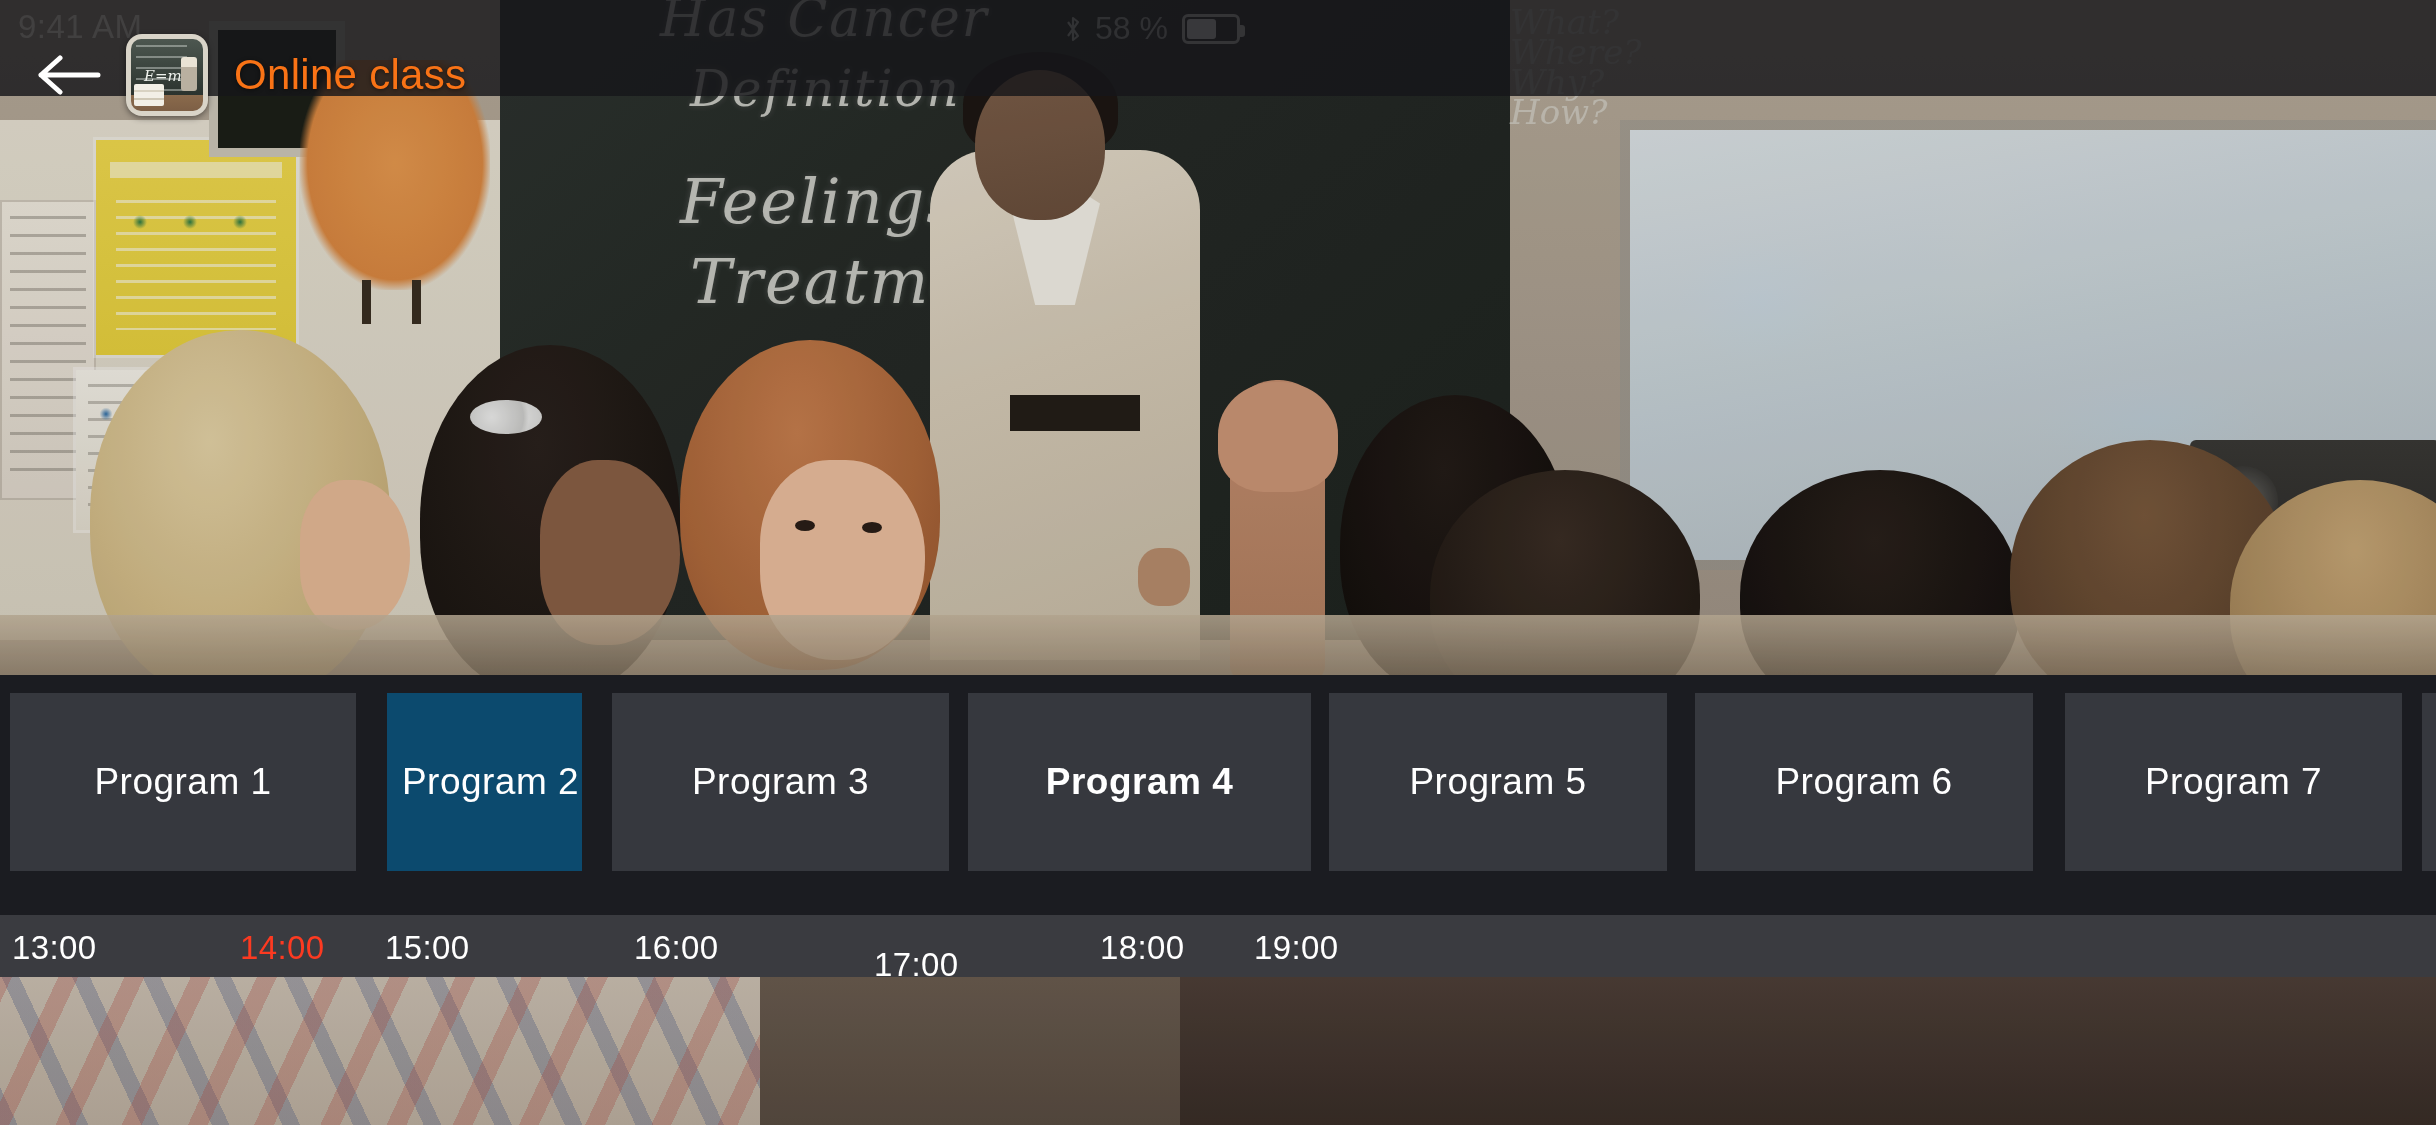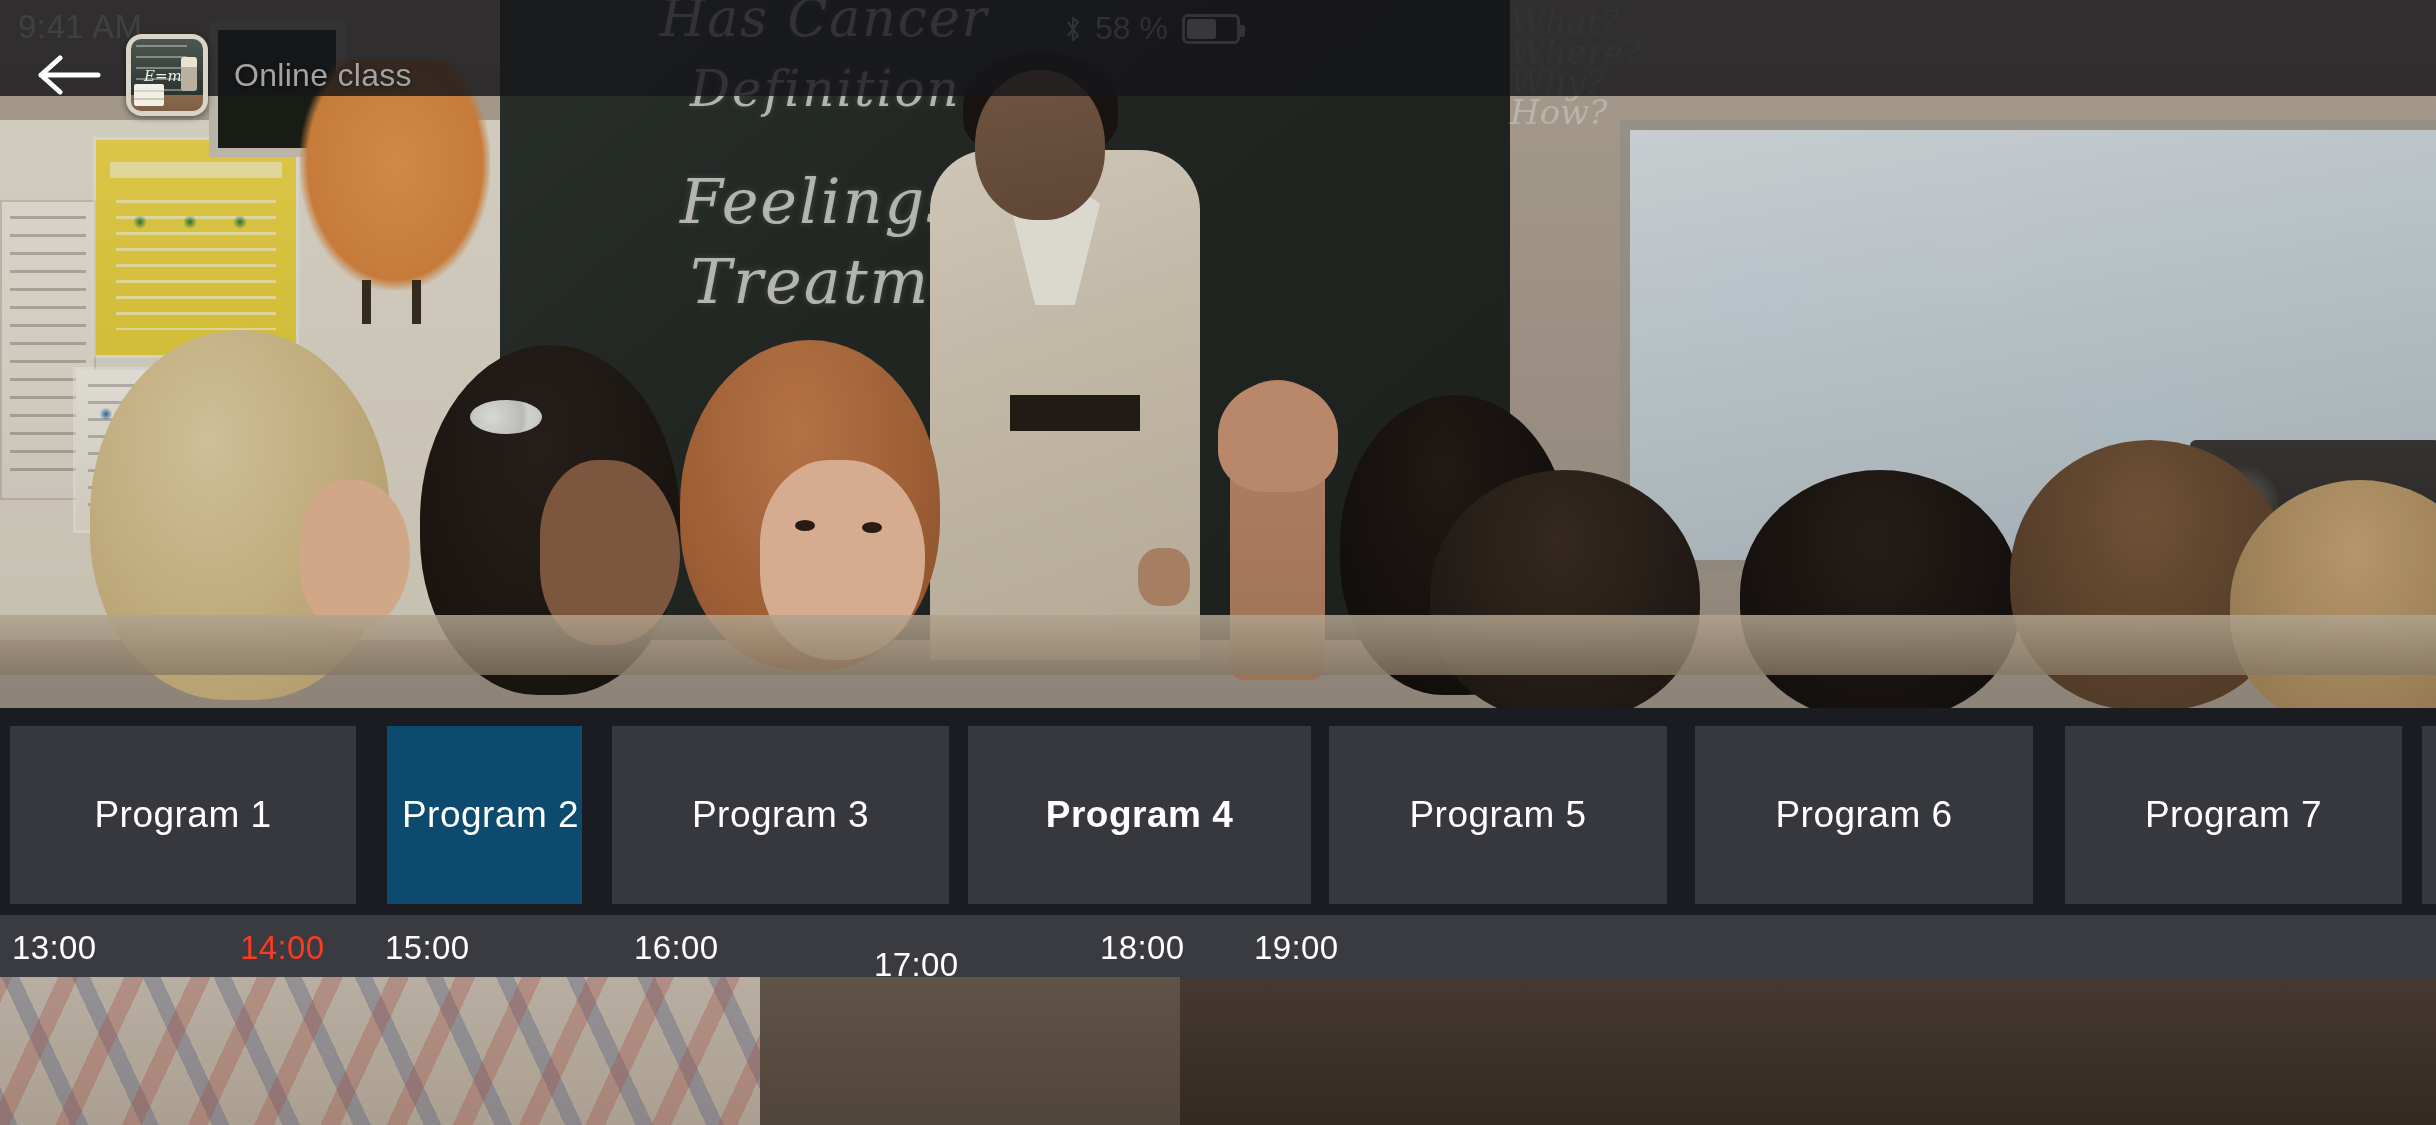--- a/index.html
+++ b/index.html
@@ -296,27 +296,27 @@
     background:
       linear-gradient(180deg,#f2efe6 0 6px, #d8d2c2 6px 8px, #f2efe6 8px 14px, #cfc8b6 14px 16px, #f2efe6 16px 22px);
     border-radius:2px;
   }
   .app-icon-inner .lamp {
     position:absolute; right:6px; top:18px; width:16px; height:34px;
     background: linear-gradient(180deg,#e9e3d5 0 10px, #b9b0a0 10px 34px);
     border-radius: 3px;
   }
   .header-title {
-    margin-left: 26px; font-size: 32px; color:#a3a3a3; letter-spacing: .3px;
+    margin-left: 26px; font-size: 42px; color:#f97316; letter-spacing: .3px;
     text-shadow: 0 1px 4px rgba(0,0,0,.5);
   }
 
   
   .epg {
-    position:absolute; left:0; top:708px; width:2436px; height:240px;
+    position:absolute; left:0; top:675px; width:2436px; height:240px;
     background:#1b1c21; z-index:7;
   }
   .epg-track { position:relative; width:100%; height:205px; }
   .program-tile {
     position:absolute; top:18px; height:178px;
     background:#36383e;
     display:flex; align-items:center; justify-content:center;
     color:#ffffff; font-size:37px; letter-spacing:.5px;
     text-align:center; line-height:1.35;
     cursor:pointer; overflow:hidden;

